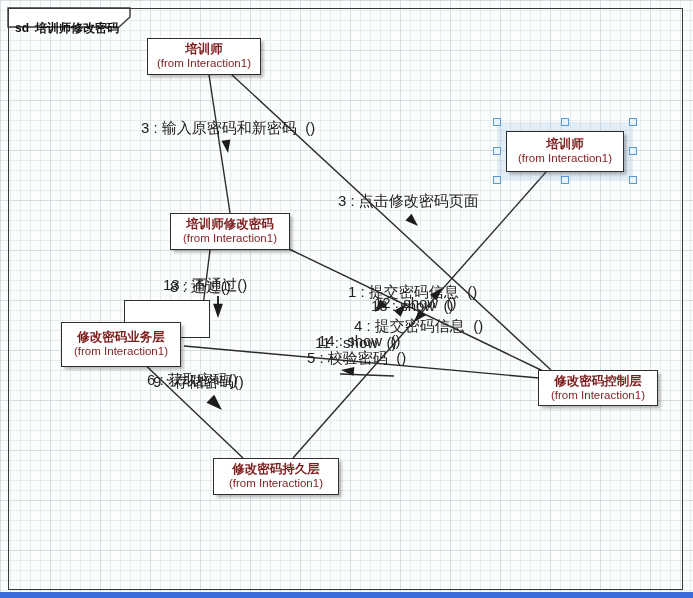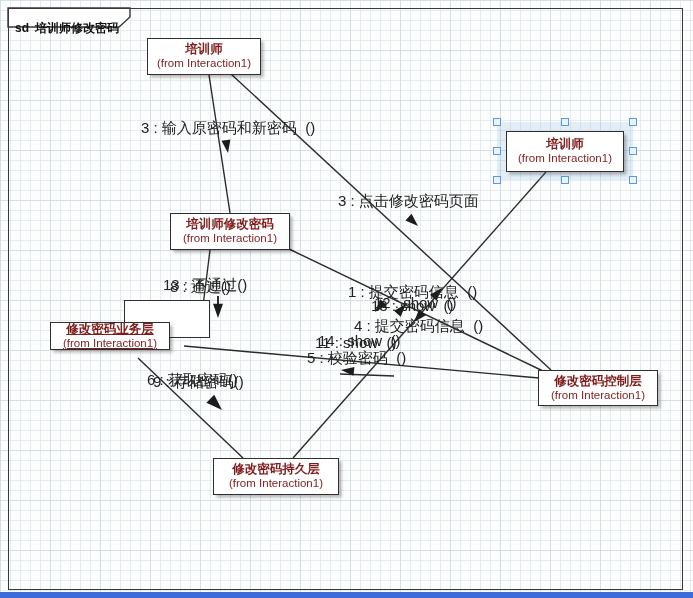--- a/index.html
+++ b/index.html
@@ -99,21 +99,21 @@
   <div class="obj" style="left:147px;top:38px;width:114px;height:37px;">
     <div class="t">培训师</div>
     <div class="s">(from Interaction1)</div>
   </div>
 
   <div class="obj" style="left:170px;top:213px;width:120px;height:37px;">
     <div class="t">培训师修改密码</div>
     <div class="s">(from Interaction1)</div>
   </div>
 
-  <div class="obj" style="left:50px;top:322px;width:120px;height:28px;text-decoration:underline;">
+  <div class="obj" style="left:61px;top:322px;width:120px;height:45px;">
     <div class="t">修改密码业务层</div>
     <div class="s">(from Interaction1)</div>
   </div>
 
   <div class="obj" style="left:213px;top:458px;width:126px;height:37px;">
     <div class="t">修改密码持久层</div>
     <div class="s">(from Interaction1)</div>
   </div>
 
   <div class="obj" style="left:538px;top:370px;width:120px;height:36px;">

